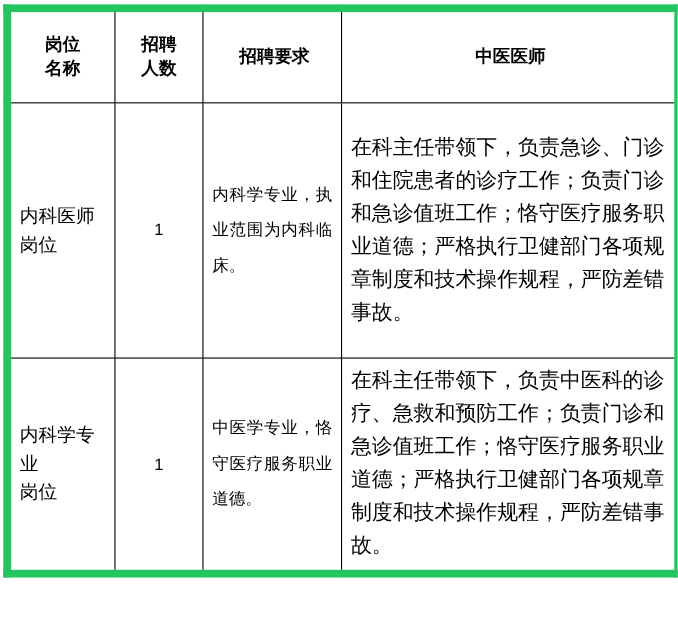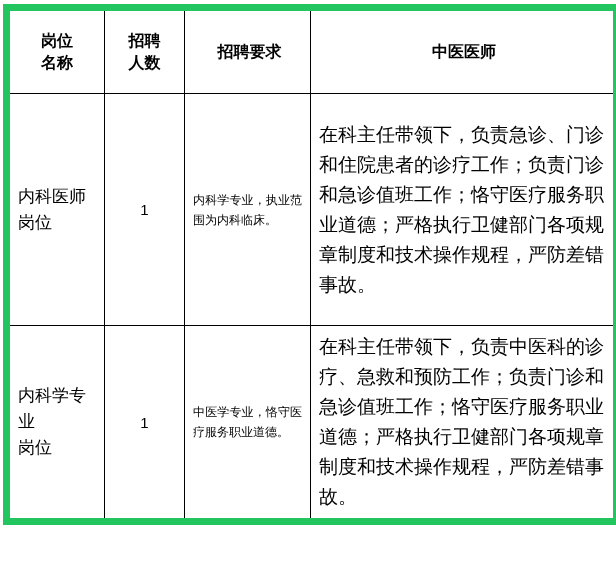--- a/index.html
+++ b/index.html
@@ -61,22 +61,22 @@
     font-size: 17px;
     line-height: 26px;
     text-align: left;
     padding-left: 8px;
   }
   .cell-count {
     font-size: 15px;
     text-align: center;
   }
   .cell-req {
-    font-size: 12px;
-    line-height: 20px;
+    font-size: 15px;
+    line-height: 32px;
     text-align: justify;
     text-align-last: left;
     text-justify: inter-character;
     padding-left: 10px;
     padding-right: 10px;
   }
   .cell-duty {
     font-size: 19px;
     line-height: 30px;
     text-align: left;

